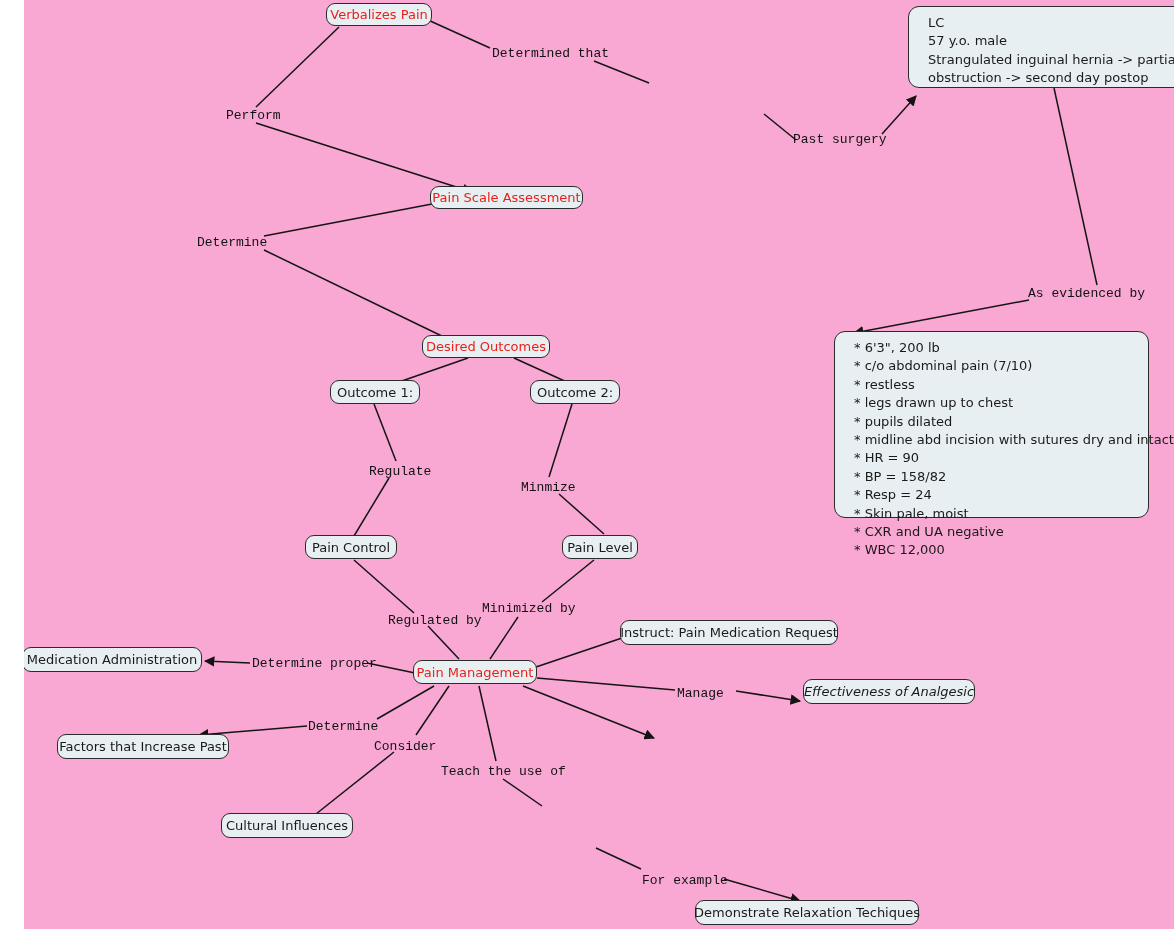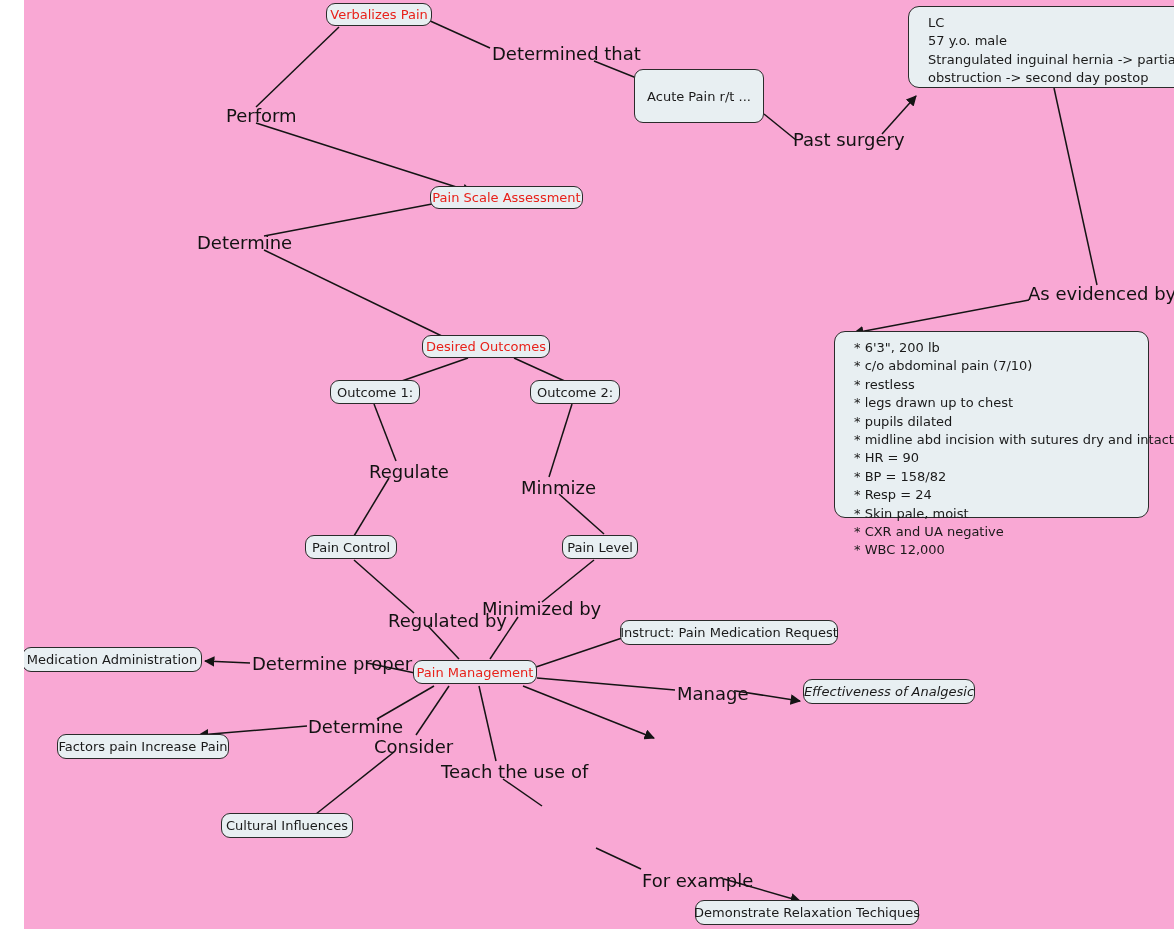--- a/index.html
+++ b/index.html
@@ -51,26 +51,27 @@
     border-radius: 11px;
     justify-content: flex-start;
     align-items: flex-start;
     text-align: left;
     padding: 7px 19px;
     line-height: 18.4px;
     font-size: 13px;
   }
   .edge-label {
     position: absolute;
-    font-size: 18px;
+    font-size: 13px;
     color: #121212;
     white-space: pre;
     background: transparent;
     z-index: 4;
     line-height: 15px;
+    font-family: Liberation Mono, monospace;
   }
 </style>
 </head>
 <body>
 
 <div id="canvas">
 
   <svg id="edge-layer" viewBox="0 0 1174 929" width="1174" height="929" xmlns="http://www.w3.org/2000/svg">
     <defs>
       <marker id="arrow" viewBox="0 0 10 10" refX="9" refY="5" markerWidth="7" markerHeight="7" orient="auto-start-reverse">
@@ -128,21 +129,20 @@
       <path d="M 455,686 L 472,761"></path>
       <path d="M 479,779 L 518,806"></path>
 
       <path d="M 572,848 L 617,869"></path>
       <path d="M 700,879 L 776,901" marker-end="url(#arrow)"></path>
     </g>
   </svg>
 
   <div class="node concept" style="left:302px; top:3px; width:106px; height:23px;">Verbalizes Pain</div>
 
-  <div class="node" style="left:610px; top:69px; width:130px; height:54px;">Acute Pain r/t ...</div>
 
   <div class="node info" style="left:884px; top:6px; width:288px; height:82px;">LC
 57 y.o. male
 Strangulated inguinal hernia -&gt; partial bowel
 obstruction -&gt; second day postop</div>
 
   <div class="node concept" style="left:406px; top:186px; width:153px; height:23px;">Pain Scale Assessment</div>
 
   <div class="node concept" style="left:398px; top:335px; width:128px; height:23px;">Desired Outcomes</div>
 
@@ -168,21 +168,21 @@
   <div class="node" style="left:538px; top:535px; width:76px; height:24px;">Pain Level</div>
 
   <div class="node concept" style="left:389px; top:660px; width:124px; height:24px;">Pain Management</div>
 
   <div class="node" style="left:596px; top:620px; width:218px; height:25px;">Instruct: Pain Medication Request</div>
 
   <div class="node" style="left:-2px; top:647px; width:180px; height:25px;">Medication Administration</div>
 
   <div class="node" style="left:779px; top:679px; width:172px; height:25px;font-style:italic;">Effectiveness of Analgesic</div>
 
-  <div class="node" style="left:33px; top:734px; width:172px; height:25px;">Factors pain Increase Pain</div>
+  <div class="node" style="left:33px; top:734px; width:172px; height:25px;">Factors that Increase Past</div>
 
 
   <div class="node" style="left:197px; top:813px; width:132px; height:25px;">Cultural Influences</div>
 
 
   <div class="node" style="left:671px; top:900px; width:224px; height:25px;">Demonstrate Relaxation Techiques</div>
 
   <div class="edge-label" style="left:468px; top:46px;">Determined that</div>
 
   <div class="edge-label" style="left:202px; top:108px;">Perform</div>

